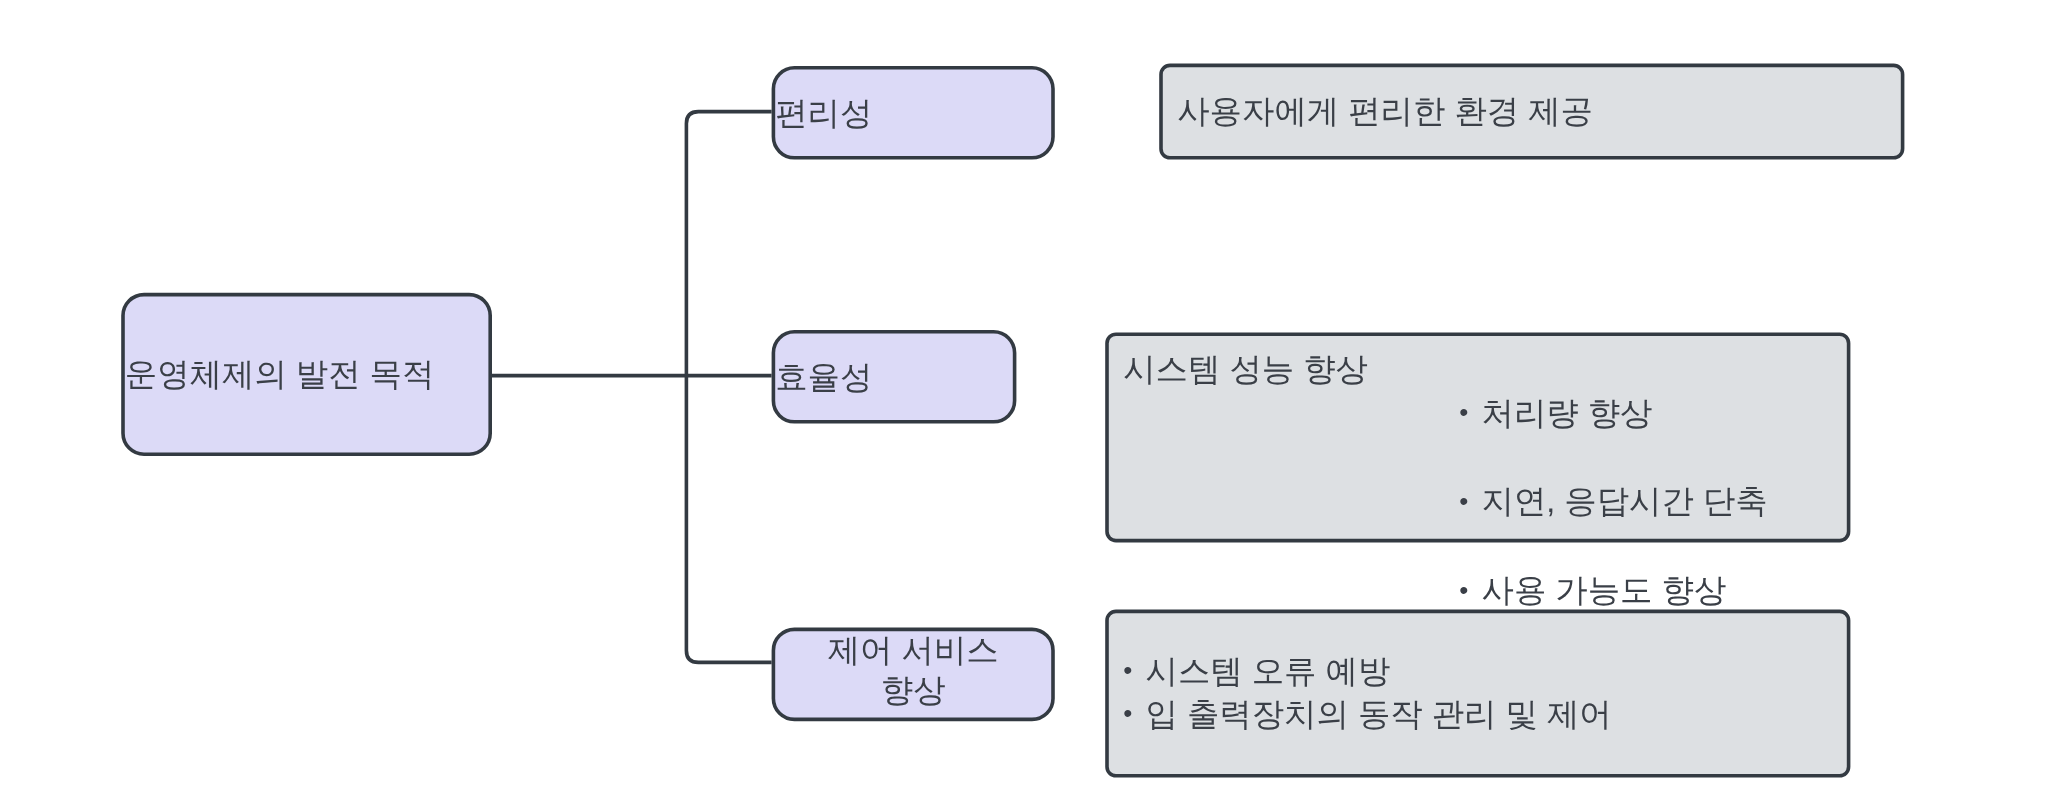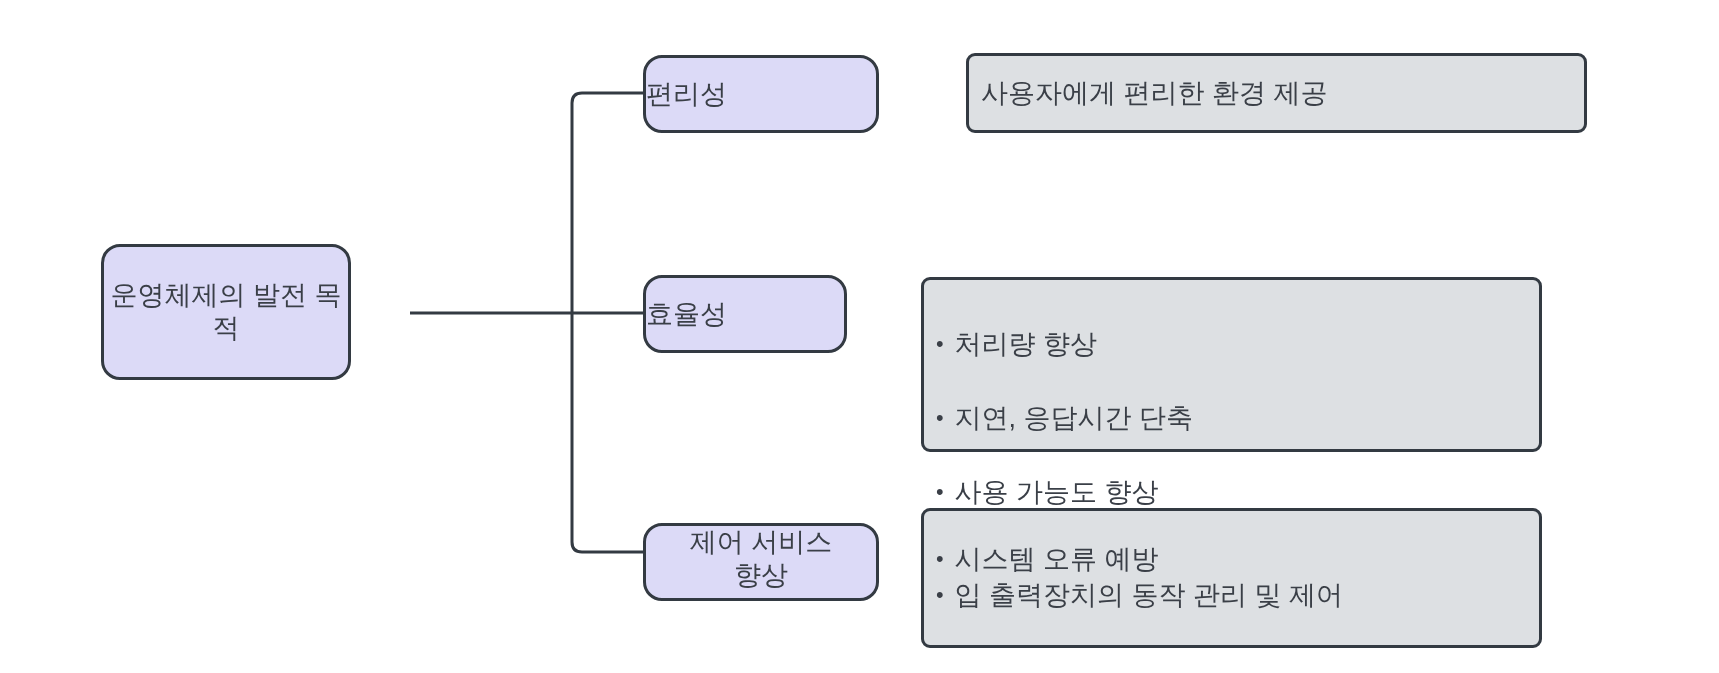--- a/index.html
+++ b/index.html
@@ -31,21 +31,21 @@
     background: #dcdaf7;
     border: 3px solid #333a42;
     border-radius: 19px;
     box-sizing: border-box;
     display: flex;
     align-items: center;
     justify-content: flex-start;
     text-align: center;
     line-height: 33px;
   }
-  .node-root  { left: 101px; top: 244px; width: 250px; height: 136px; }
+  .node-root  { left: 101px; top: 244px; width: 309px; height: 136px; }
   .node-b1    { left: 643px; top:  55px; width: 236px; height:  78px; }
   .node-b2    { left: 643px; top: 275px; width: 204px; height:  78px; }
   .node-b3    { left: 643px; top: 512px; width: 236px; height:  78px; flex-direction: column; margin-top: 11px; }
   .detail {
     position: absolute;
     background: #dde0e3;
     border: 3px solid #333a42;
     border-radius: 9px;
     box-sizing: border-box;
   }
@@ -110,20 +110,21 @@
   <div class="node node-b3">
     <span>제어 서비스</span>
     <span>향상</span>
   </div>
 
   <div class="detail detail-1">
     <span>사용자에게 편리한 환경 제공</span>
   </div>
 
   <div class="detail detail-2">
+    <div class="detail-label">시스템 성능 향상</div>
     <ul class="bullets">
       <li>처리량 향상</li>
       <li>지연, 응답시간 단축</li>
       <li>사용 가능도 향상</li>
     </ul>
   </div>
 
   <div class="detail detail-3">
     <ul class="bullets">
       <li>시스템 오류 예방</li>

